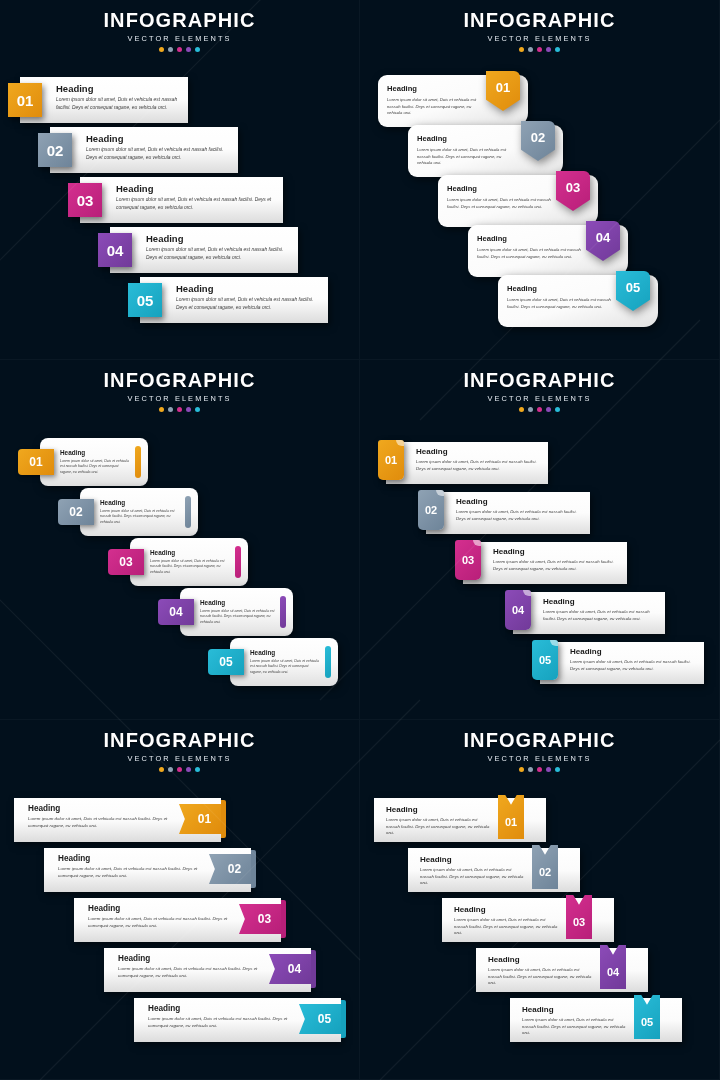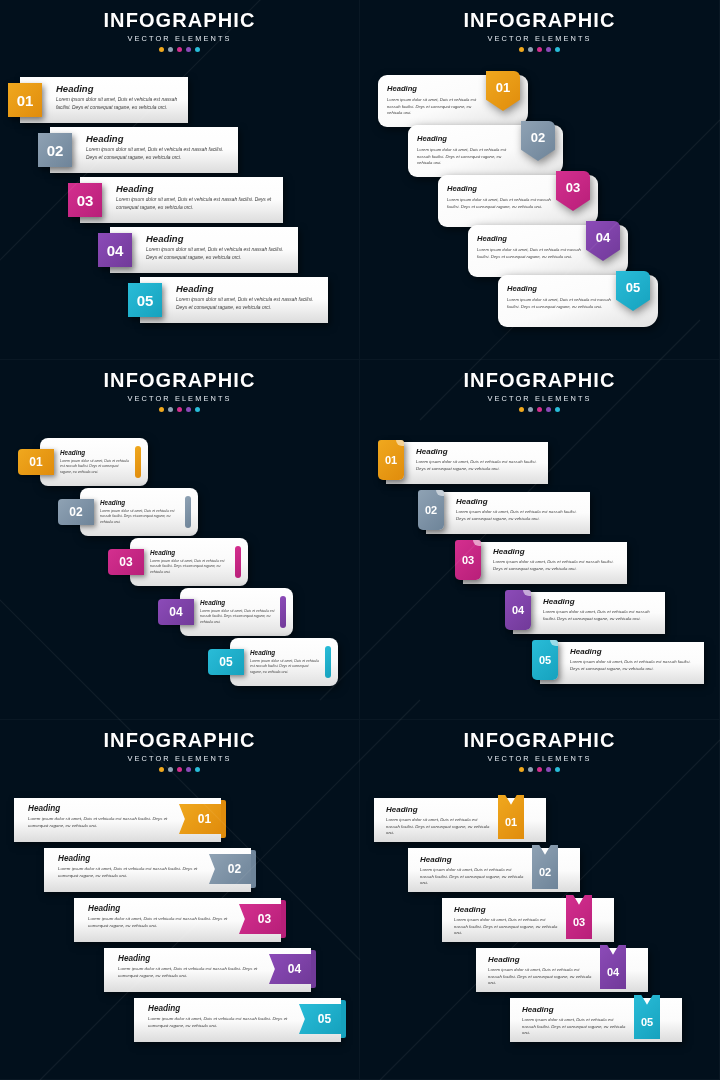--- a/index.html
+++ b/index.html
@@ -48,21 +48,21 @@
     font-size:7.4px;
     letter-spacing:2.1px;
     margin-top:2px;
     font-weight:normal;
   }
   .dots{ margin-top:4px; display:flex; gap:4px; justify-content:center; }
   .dot{ width:5px; height:5px; border-radius:50%; }
 
   
   .hd{
-    font-style:italic; font-weight:bold;
+    font-weight:bold;
     color:#1b1b1b;
     font-family:"Liberation Sans", sans-serif;
   }
   .bd{
     font-style:italic;
     color:#3d3d3d;
     font-family:"Liberation Sans", sans-serif;
     line-height:1.55;
   }
 

